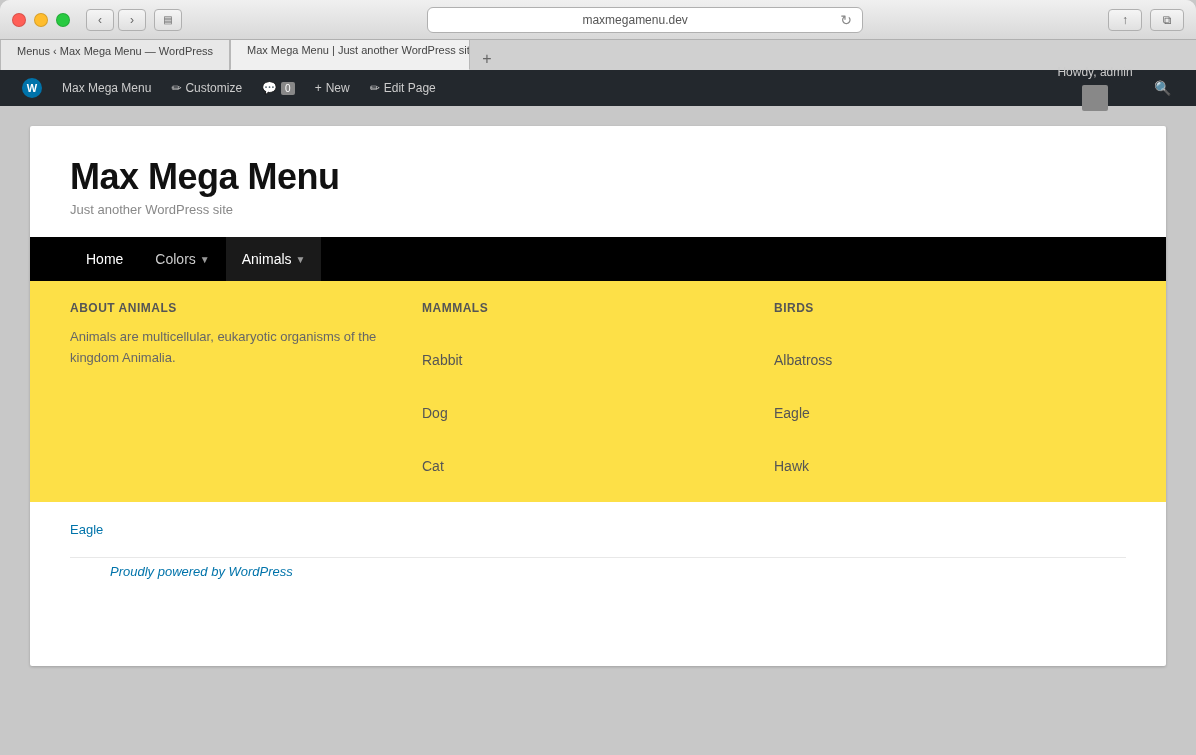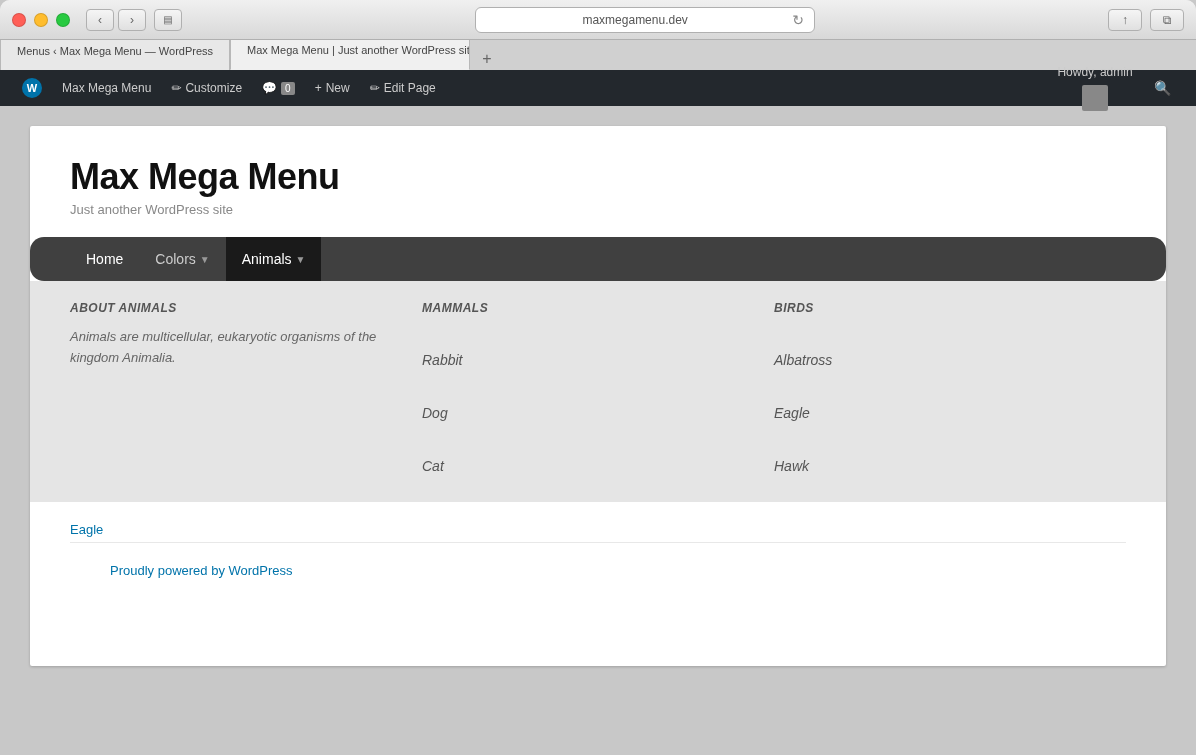--- a/index.html
+++ b/index.html
@@ -81,21 +81,21 @@
 
     .address-bar-area {
       flex: 1;
       display: flex;
       align-items: center;
       justify-content: center;
       gap: 8px;
     }
 
     .address-bar {
-      width: 340px;
+      width: 436px;
       height: 26px;
       background: white;
       border: 1px solid #b0b0b0;
       border-radius: 6px;
       display: flex;
       align-items: center;
       padding: 0 10px;
       font-size: 12px;
       color: #333;
     }
@@ -260,25 +260,24 @@
     }
 
     .site-tagline {
       font-size: 13px;
       color: #888;
       margin-top: 4px;
     }
 
     
     .mega-nav {
-      background: #404040;
+      background: #000000;
       padding: 0 40px;
       display: flex;
       align-items: stretch;
-      border-radius: 14px;
     }
 
     .mega-nav-item {
       color: #ccc;
       font-size: 14px;
       padding: 14px 16px;
       cursor: pointer;
       display: flex;
       align-items: center;
       gap: 4px;
@@ -294,24 +293,23 @@
       color: white;
     }
 
     .dropdown-arrow {
       font-size: 10px;
       color: #999;
     }
 
     
     .mega-dropdown {
-      background: #e5e5e5;
+      background: #fde047;
       border-top: none;
       padding: 0 40px;
-      font-style: italic;
     }
 
     .mega-dropdown-inner {
       display: flex;
       gap: 0;
       padding: 20px 0;
     }
 
     .mega-col {
       flex: 1;
@@ -354,22 +352,23 @@
 
     .edit-link {
       color: #0073aa;
       font-size: 13px;
       text-decoration: none;
       cursor: pointer;
     }
 
     .site-footer-bar {
       border-top: 1px solid #e8e8e8;
-      margin: 5px 0 0;
-      padding: 20px 40px;
+      margin: 20px 0 0;
+      padding: 6px 40px;
+      font-style: italic;
     }
 
     .footer-text {
       color: #0073aa;
       font-size: 13px;
       text-decoration: none;
       cursor: pointer;
     }
 
     .comment-bubble {

